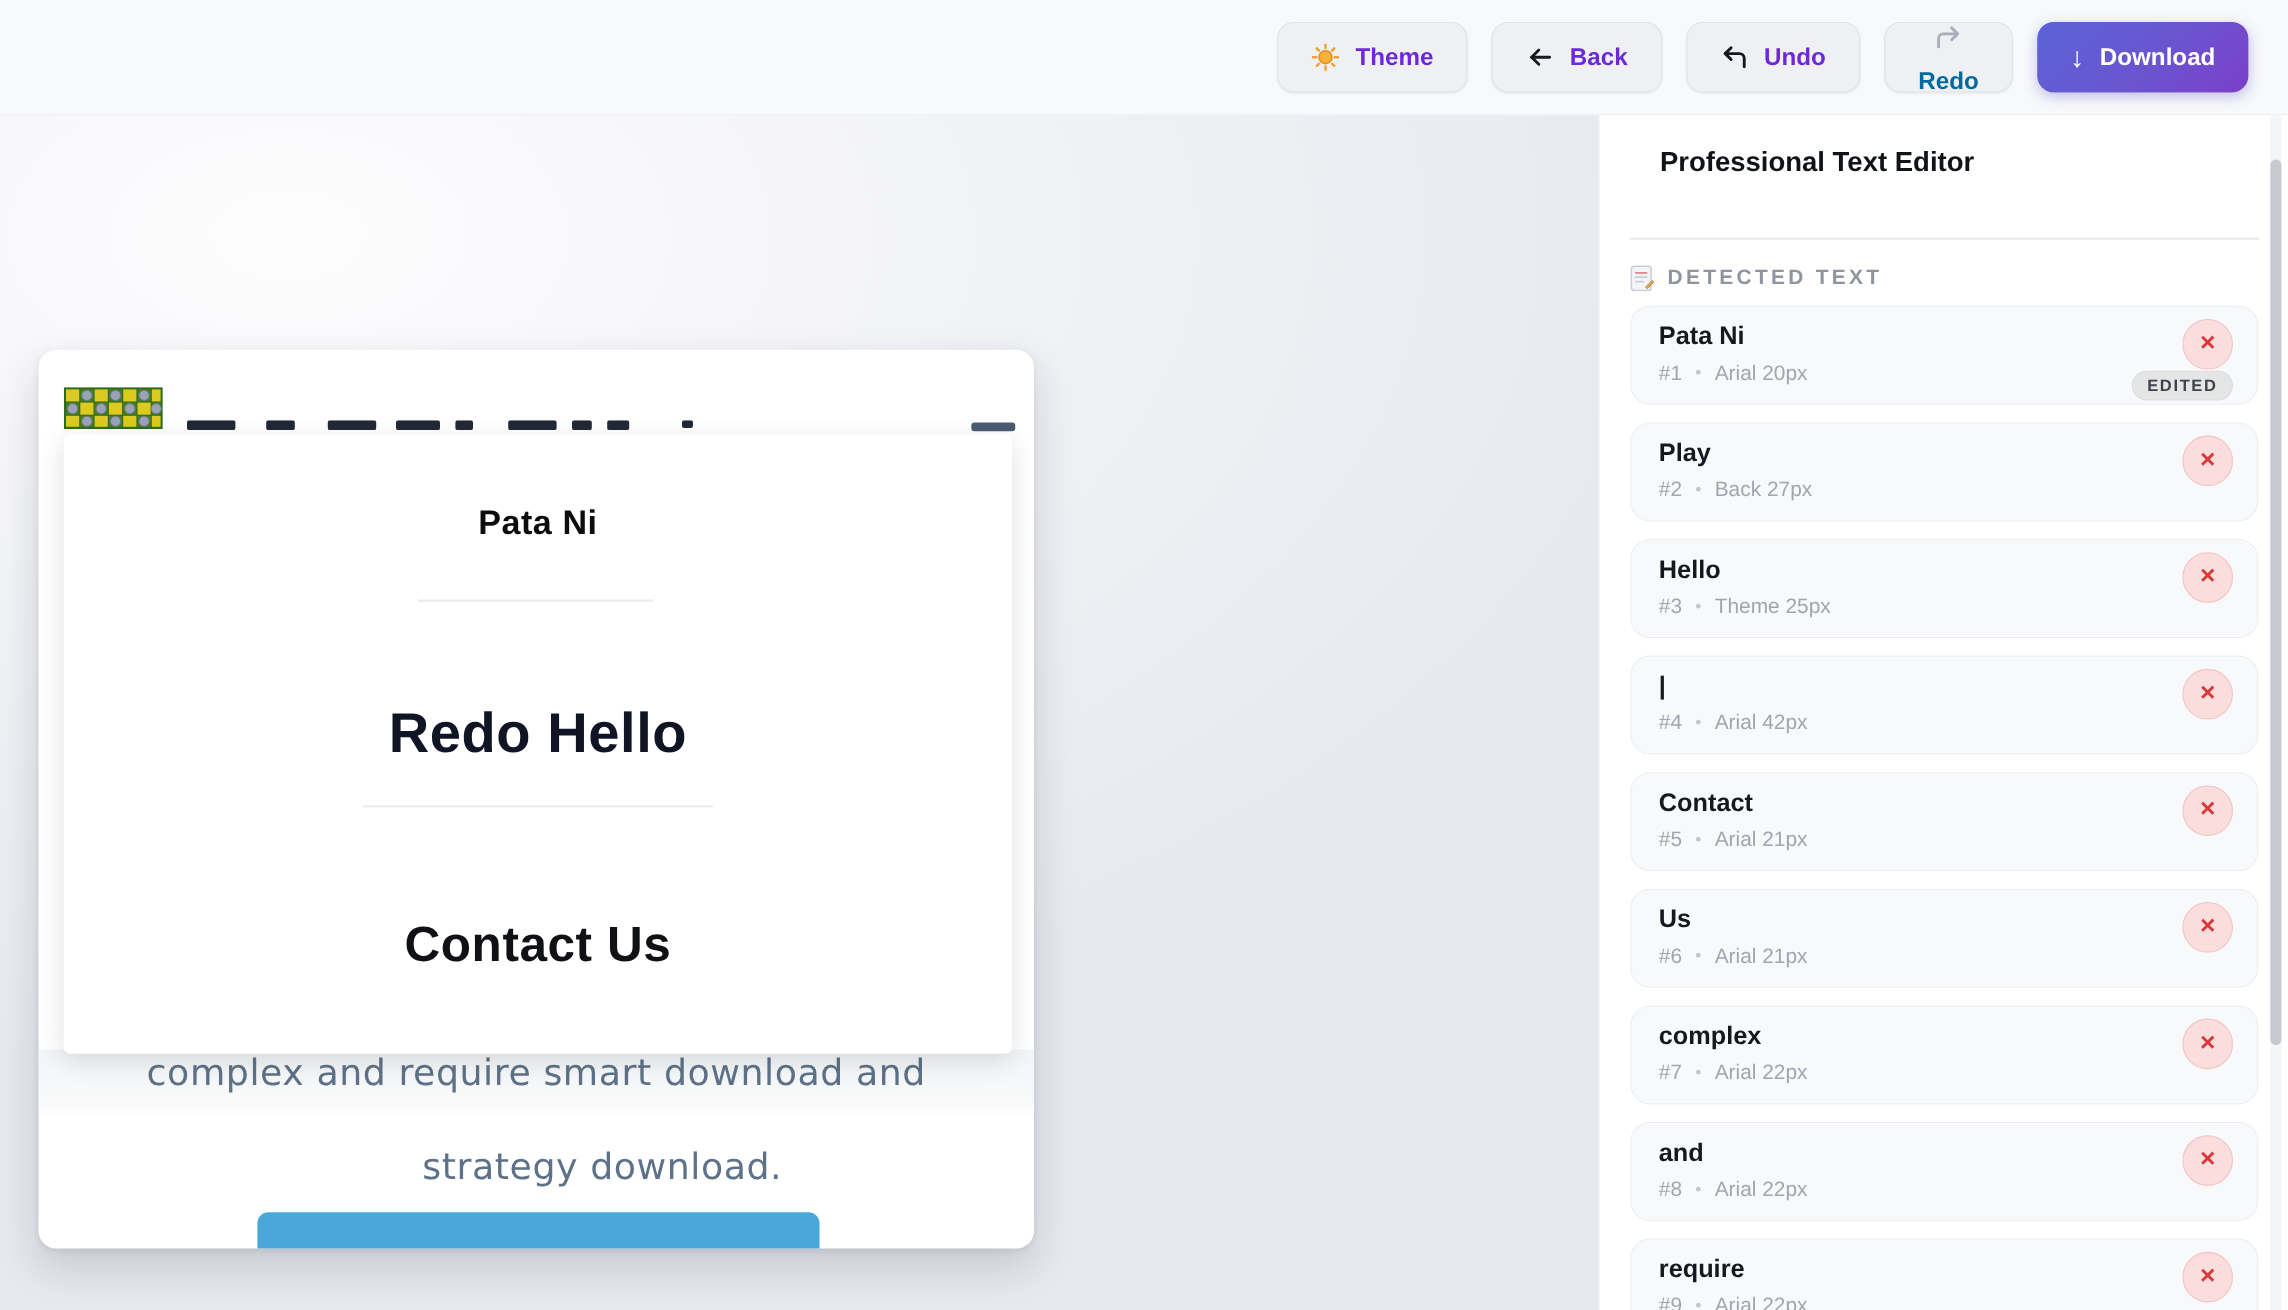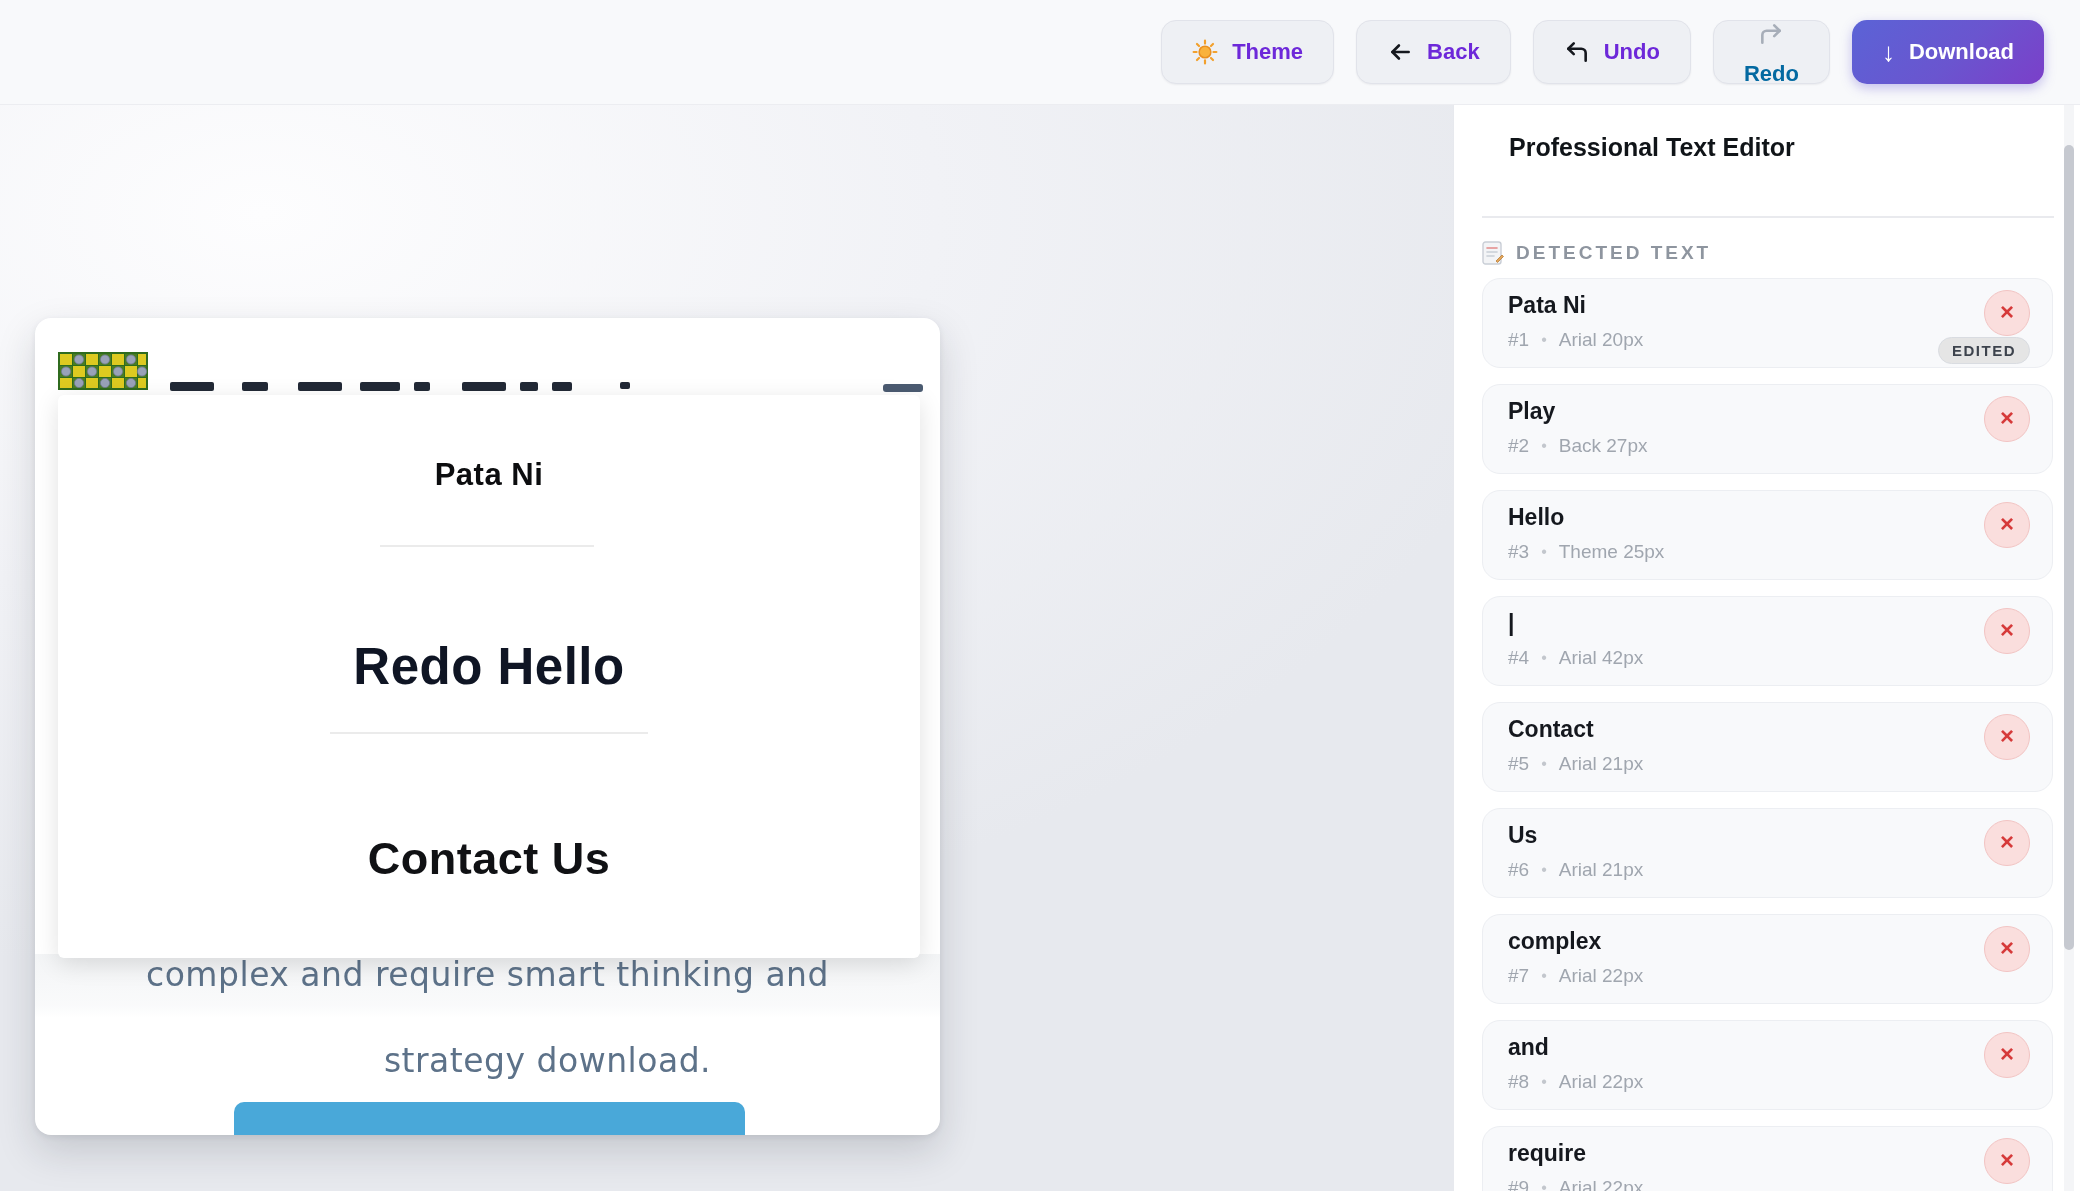--- a/index.html
+++ b/index.html
@@ -218,21 +218,21 @@
         <span class="frag"></span>
         <span class="frag"></span>
         <span class="frag"></span>
         <span class="frag"></span>
         <span class="frag"></span>
       </div>
 
       <div class="menu-line"></div>
 
       <div class="doc-par-band"></div>
-      <div class="doc-par1">complex and require smart thinking and</div>
+      <div class="doc-par1">complex and require smart download and</div>
       <div class="doc-par2">strategy download.</div>
       <div class="doc-button"></div>
 
       <div class="doc-modal">
         <div class="modal-title">Pata Ni</div>
         <div class="m-div1"></div>
         <div class="modal-heading">Redo Hello</div>
         <div class="m-div2"></div>
         <div class="modal-cta">Contact Us</div>
       </div>

